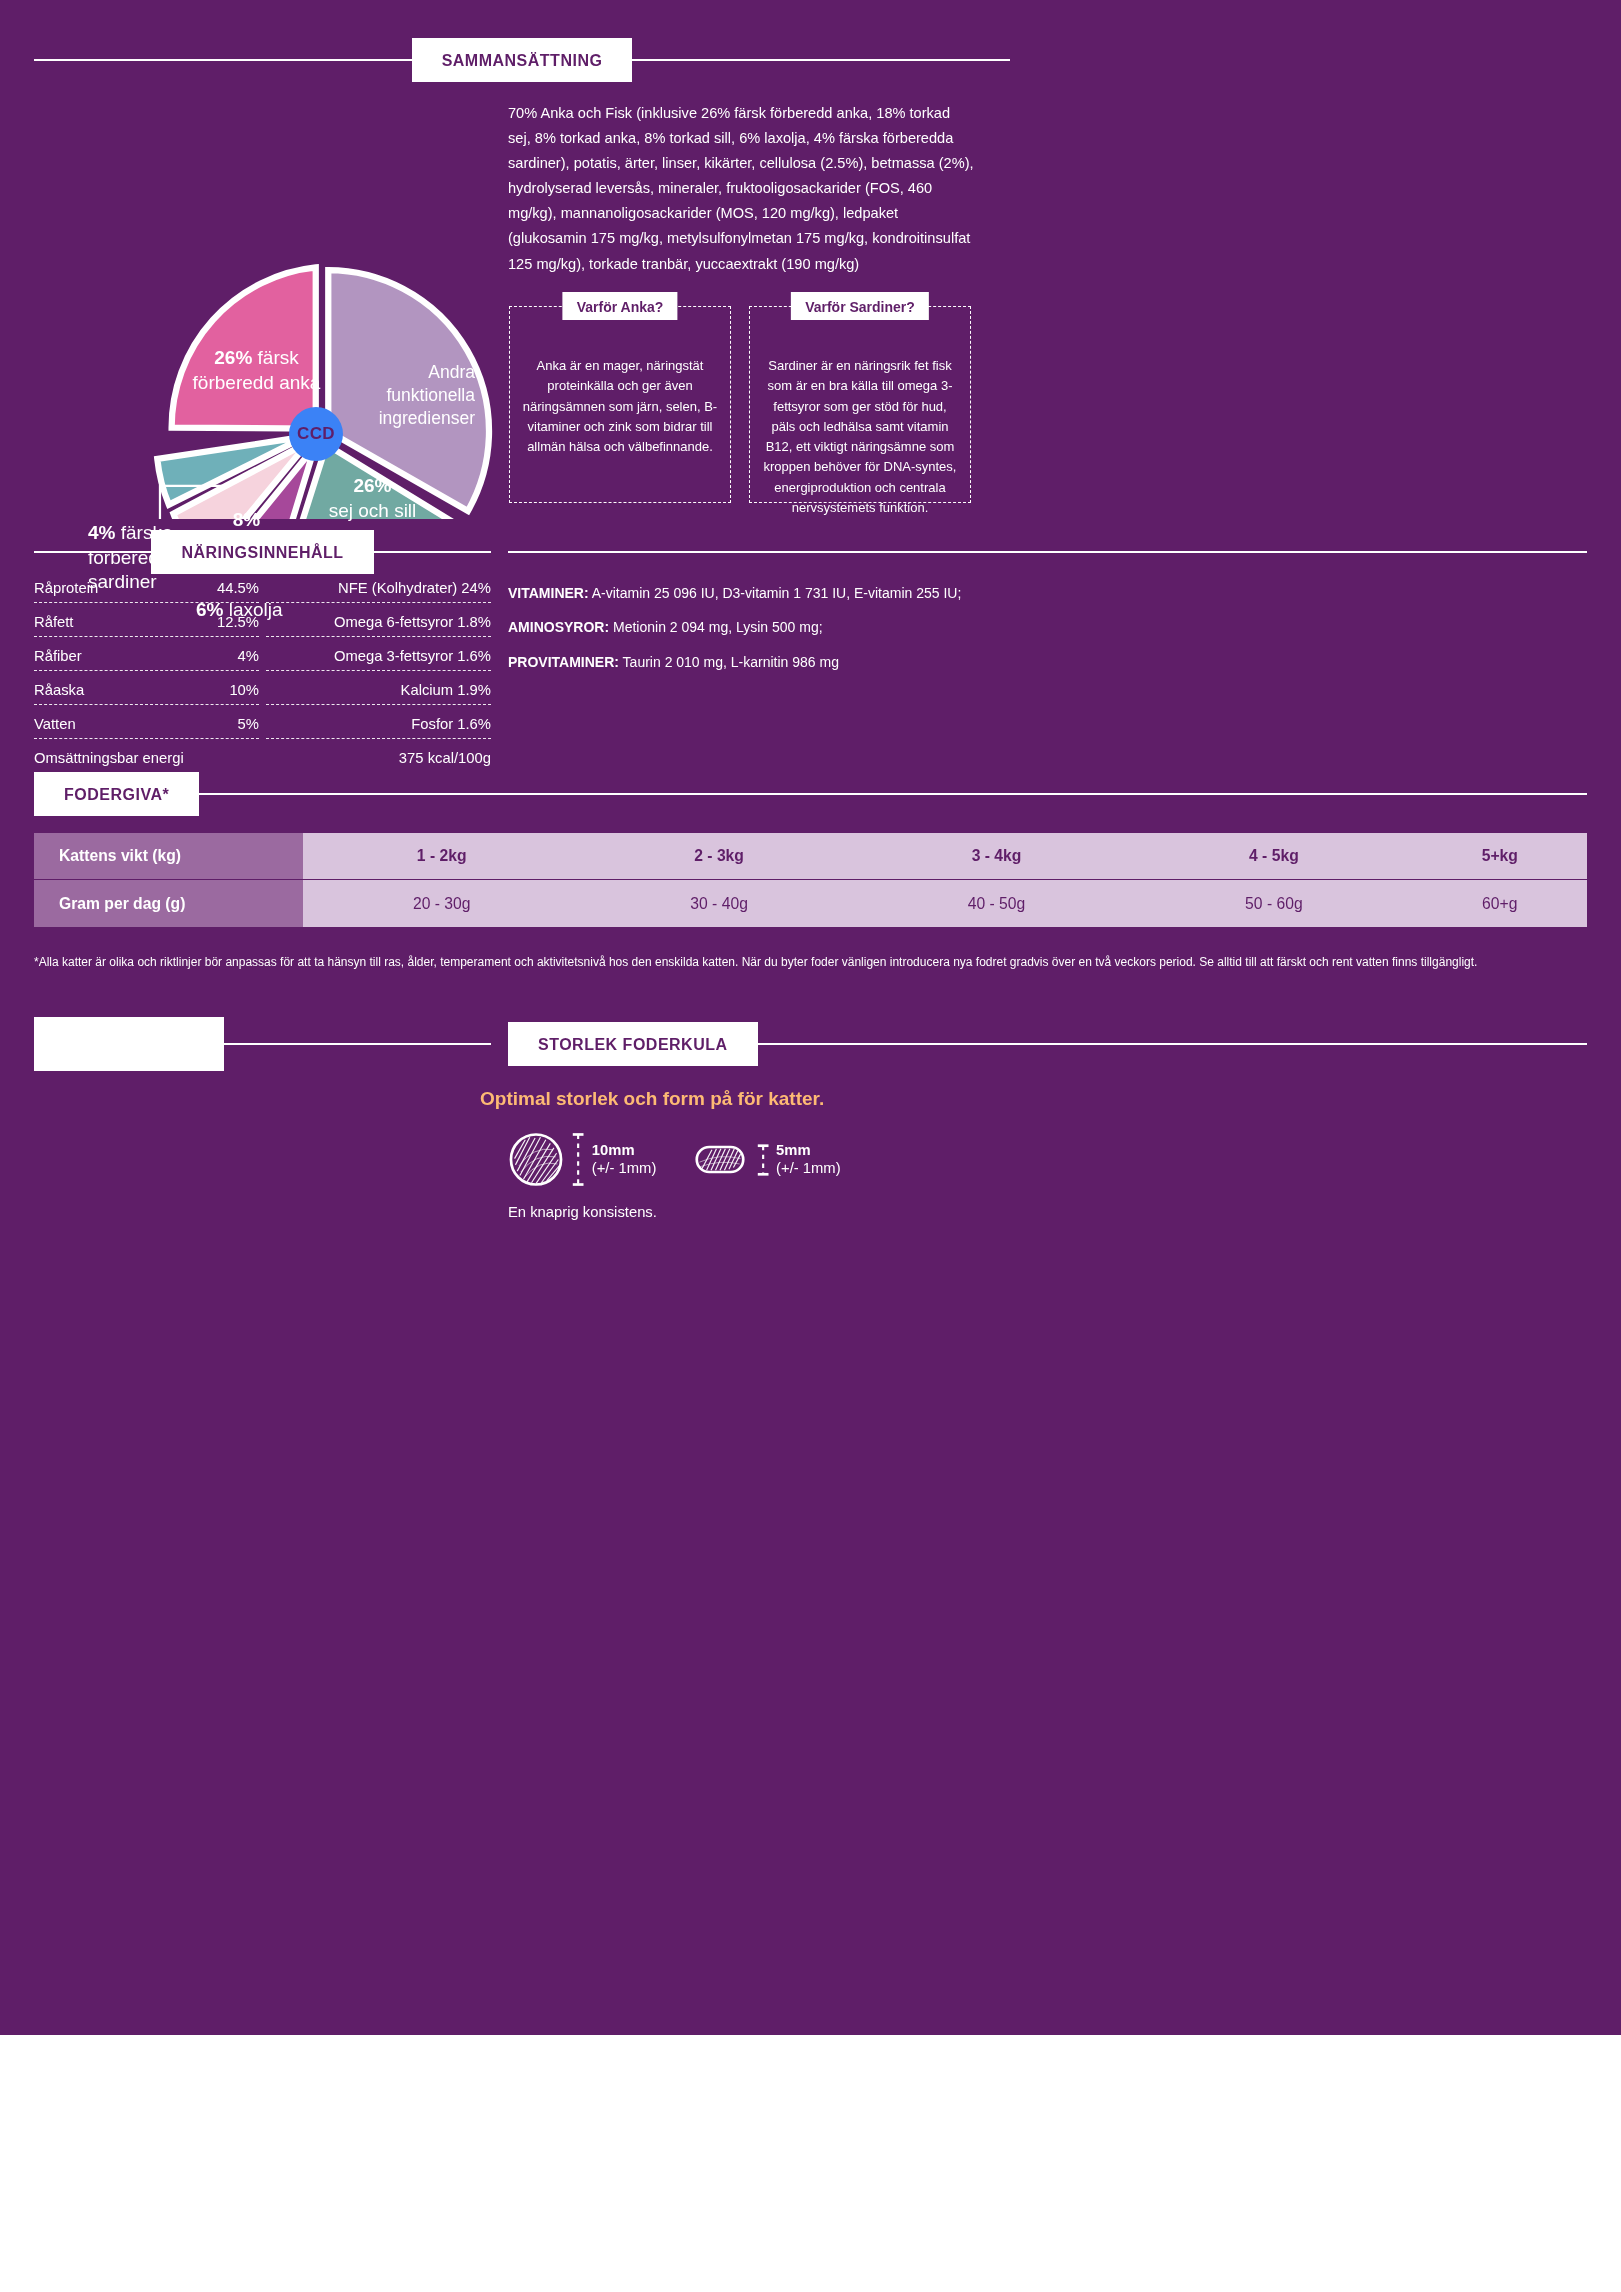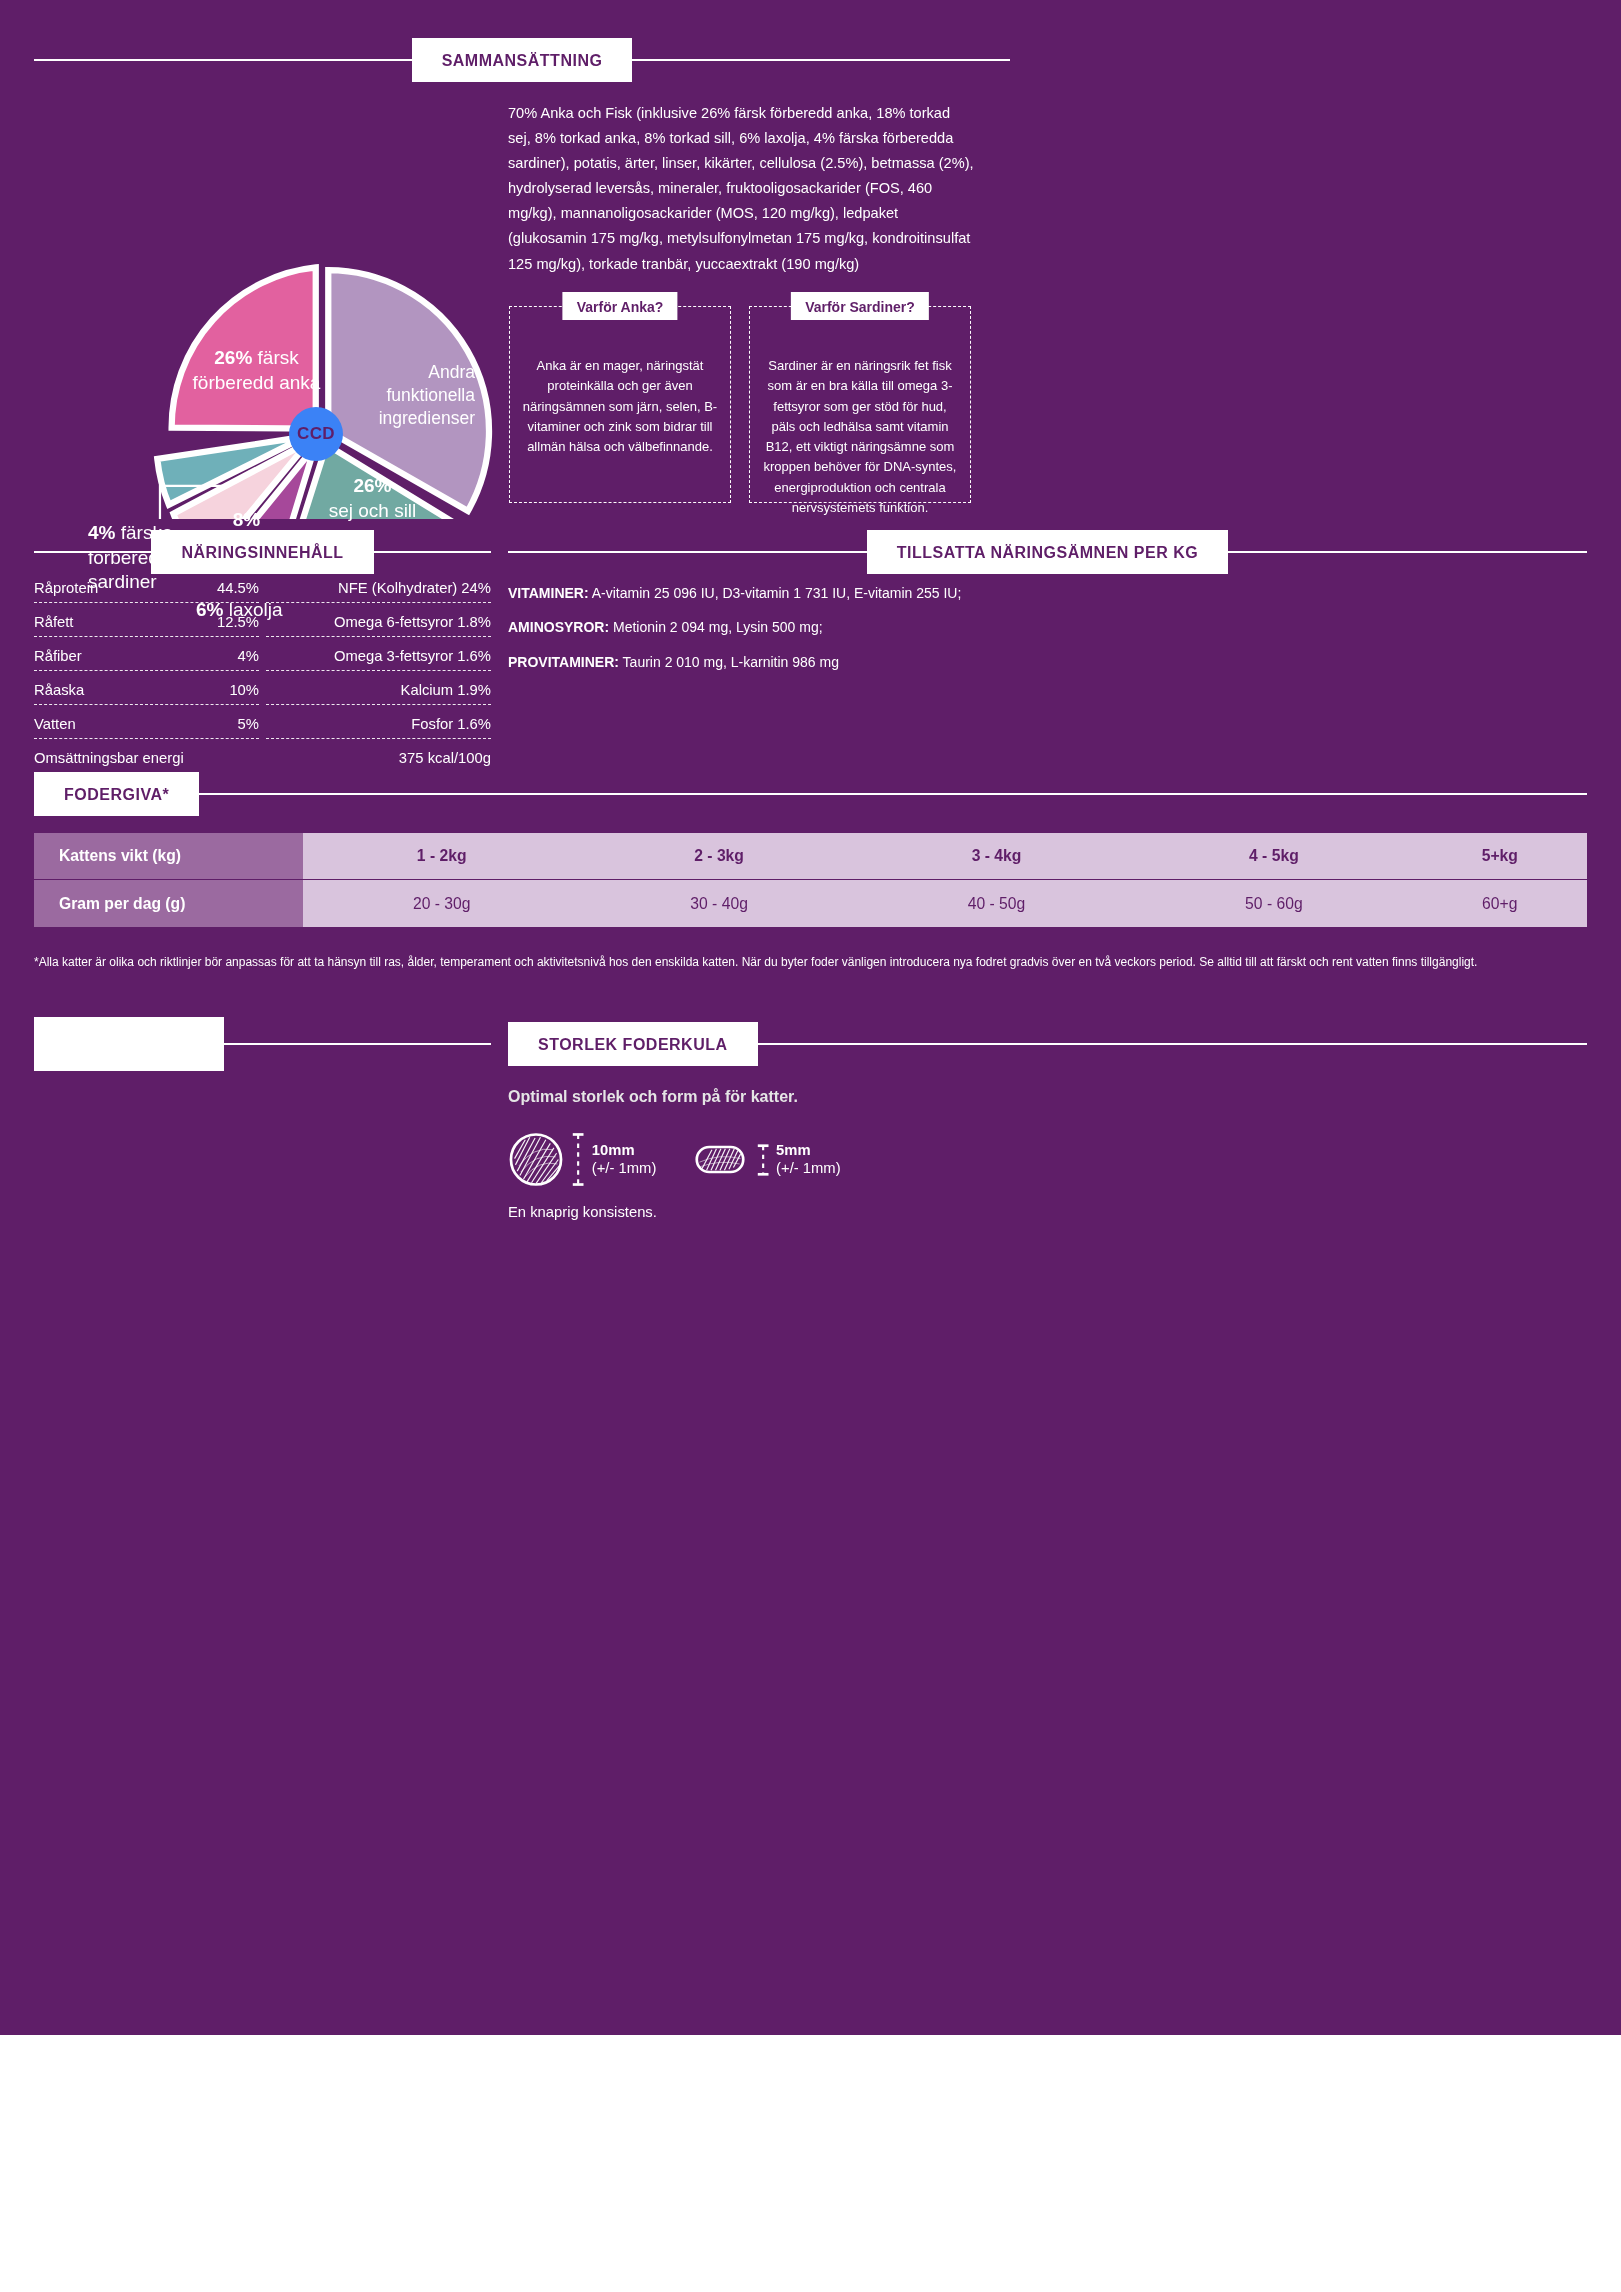--- a/index.html
+++ b/index.html
@@ -199,24 +199,24 @@
     left: 34px; top: 953px;
     width: 1549px;
     color: #ffffff;
     font-size: 12px;
     line-height: 1.5;
   }
 
   
   .kibble-head {
     position: absolute;
-    left: 508px; top: 1088px;
-    color: #e5e5e5;
+    left: 480px; top: 1088px;
+    color: #fdba74;
     font-weight: bold;
-    font-size: 16px;
+    font-size: 19px;
   }
   .kibble-row {
     position: absolute;
     left: 508px; top: 1130px;
     display: flex;
     align-items: center;
     gap: 36px;
   }
   .kibble-item { display: flex; align-items: center; gap: 7.2px; }
   .kibble-dim {
@@ -313,21 +313,20 @@
       <div class="body">Sardiner är en näringsrik fet fisk som är en bra källa till omega 3-fettsyror som ger stöd för hud, päls och ledhälsa samt vitamin B12, ett viktigt näringsämne som kroppen behöver för DNA-syntes, energiproduktion och centrala nervsystemets funktion.</div>
     </div>
 
     <div class="ribbon" style="left:34px; top:524px; width:457px;">
       <div class="rule-left"></div>
       <div class="tag">NÄRINGSINNEHÅLL</div>
       <div class="rule-right"></div>
     </div>
     <div class="ribbon" style="left:508px; top:524px; width:1079px;">
       <div class="rule-left"></div>
-      <div class="tag">TILLSATTA NÄRINGSÄMNEN PER KG</div>
       <div class="rule-right"></div>
     </div>
 
     <div class="nutri">
       <div class="nutri-col">
         <div class="nutri-row">
           <span class="nm">Råprotein</span>
           <span class="sp"></span>
           <span class="vl">44.5%</span>
         </div>

